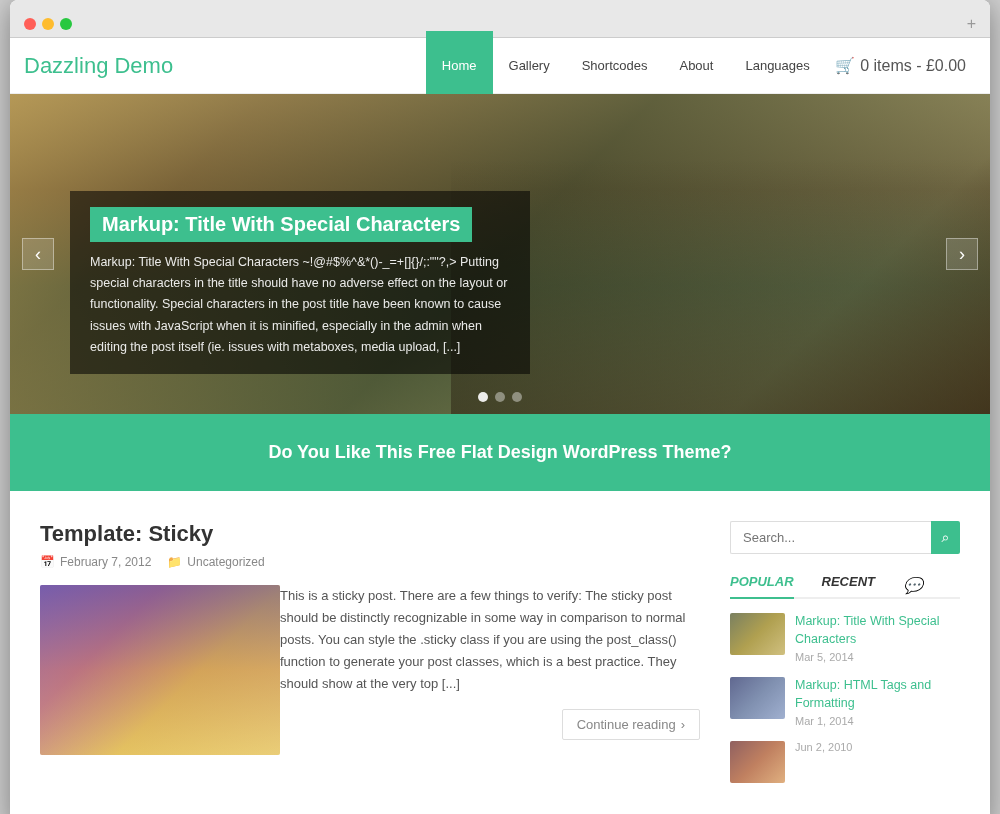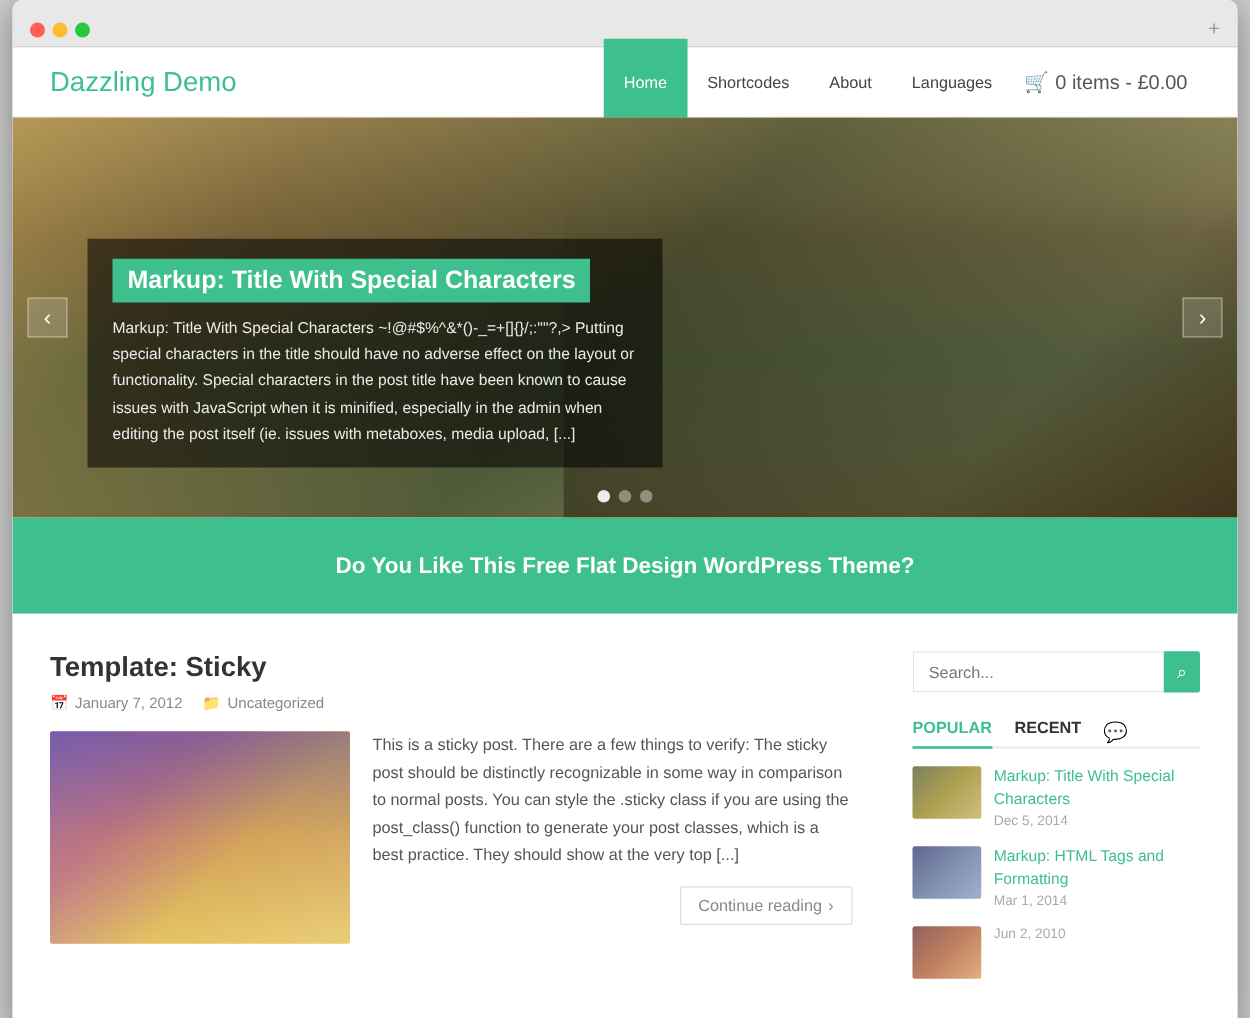--- a/index.html
+++ b/index.html
@@ -31,21 +31,21 @@
     .browser-expand {
       margin-left: auto;
       color: #999;
       font-size: 16px;
     }
 
     
     .site-header {
       display: flex;
       align-items: center;
-      padding: 0 30px;
+      padding: 0 14px;
       height: 56px;
       background: #fff;
       border-bottom: 1px solid #eee;
     }
 
     .site-logo {
       color: #3dbf8e;
       font-size: 22px;
       font-weight: 400;
       flex: 1;
@@ -218,21 +218,20 @@
       font-size: 12px;
       color: #888;
       margin-bottom: 16px;
       align-items: center;
     }
 
     .post-meta-item { display: flex; align-items: center; gap: 5px; }
 
     .post-body {
       display: flex;
-      gap: 18px;
     }
 
     .post-thumbnail {
       width: 240px;
       height: 170px;
       flex-shrink: 0;
       background: linear-gradient(135deg, #9370DB 0%, #c070a0 30%, #e8c060 60%, #f0d080 100%);
       border-radius: 2px;
       overflow: hidden;
       position: relative;
@@ -303,21 +302,22 @@
       cursor: pointer;
       border-radius: 0 2px 2px 0;
       font-size: 14px;
     }
 
     .tabs-header {
       display: flex;
       border-bottom: 2px solid #eee;
       margin-bottom: 14px;
       align-items: center;
-      gap: 18px;
+      gap: 28px;
+      font-style: italic;
     }
 
     .tab-label {
       font-size: 13px;
       font-weight: 700;
       color: #333;
       padding-bottom: 8px;
       cursor: pointer;
       border-bottom: 2px solid transparent;
       margin-bottom: -2px;
@@ -384,20 +384,21 @@
       <div class="tl tl-yellow"></div>
       <div class="tl tl-green"></div>
     </div>
     <div class="browser-expand">+</div>
   </div>
 
   <div class="site-header">
     <div class="site-logo">Dazzling Demo</div>
     <nav class="main-nav">
       <a class="nav-item active">Home</a>
+      <a class="nav-item">Gallery</a>
       <a class="nav-item">Shortcodes</a>
       <a class="nav-item">About</a>
       <a class="nav-item">Languages</a>
       <div class="nav-cart">🛒 0 items - £0.00</div>
     </nav>
   </div>
 
   <div class="hero-slider">
     <div class="hero-bg"></div>
 
@@ -421,21 +422,21 @@
   </div>
 
   <div class="main-content">
 
     <div class="posts-column">
       <h1 class="post-title">Template: Sticky</h1>
 
       <div class="post-meta">
         <div class="post-meta-item">
           <span>📅</span>
-          <span>January 7, 2012</span>
+          <span>February 7, 2012</span>
         </div>
         <div class="post-meta-item">
           <span>📁</span>
           <span>Uncategorized</span>
         </div>
       </div>
 
       <div class="post-body clearfix">
         <div class="post-thumbnail"></div>
         <div style="flex:1; min-width:0;">
@@ -460,21 +461,21 @@
       <div class="tabs-header">
         <div class="tab-label active">POPULAR</div>
         <div class="tab-label">RECENT</div>
         <div class="tab-icon">💬</div>
       </div>
 
       <div class="sidebar-post">
         <div class="sidebar-thumb sidebar-thumb-1"></div>
         <div class="sidebar-post-info">
           <div class="sidebar-post-title">Markup: Title With Special Characters</div>
-          <div class="sidebar-post-date">Dec 5, 2014</div>
+          <div class="sidebar-post-date">Mar 5, 2014</div>
         </div>
       </div>
 
       <div class="sidebar-post">
         <div class="sidebar-thumb sidebar-thumb-2"></div>
         <div class="sidebar-post-info">
           <div class="sidebar-post-title">Markup: HTML Tags and Formatting</div>
           <div class="sidebar-post-date">Mar 1, 2014</div>
         </div>
       </div>

